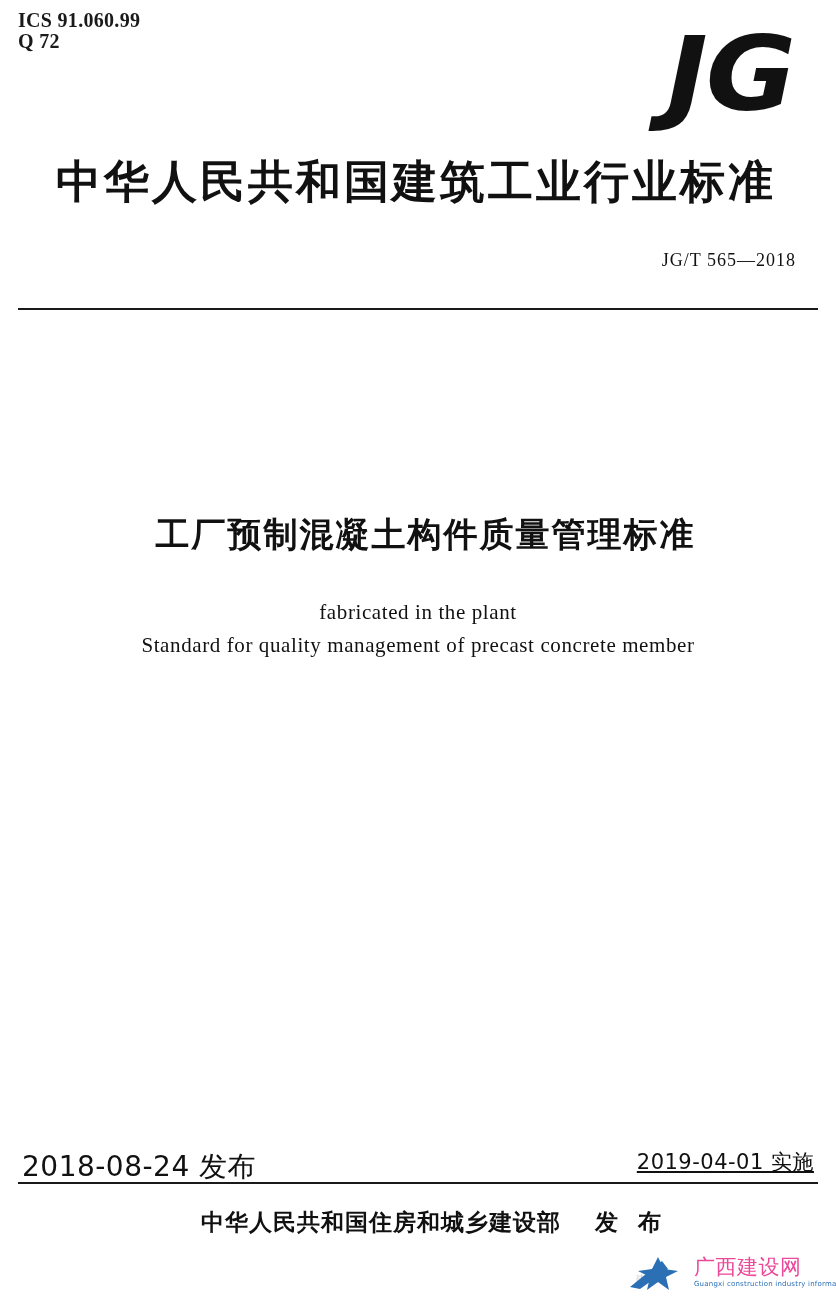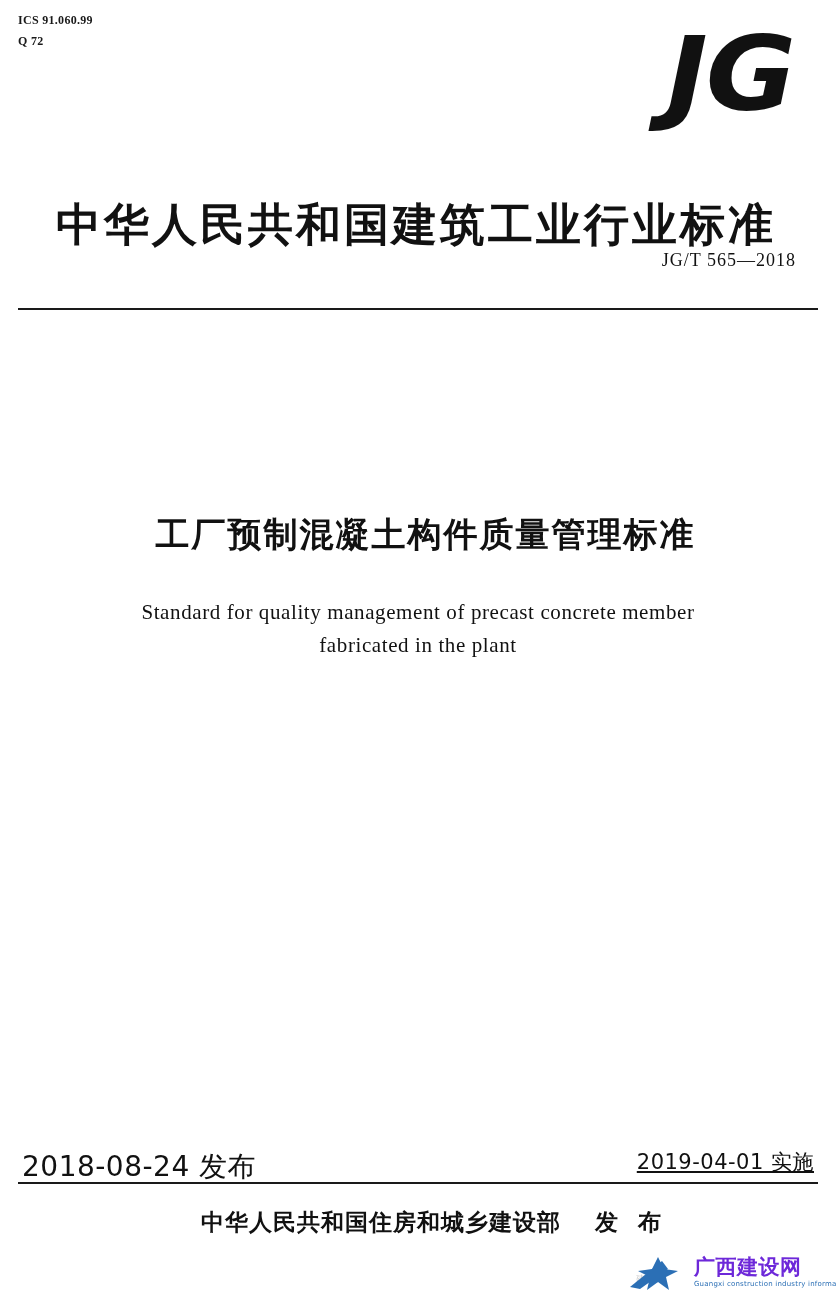--- a/index.html
+++ b/index.html
@@ -23,21 +23,21 @@
     height: 1307px;
   }
 
   
   .ics-block {
     position: absolute;
     left: 18px;
     top: 10px;
     font-family: "Liberation Serif", serif;
     font-weight: bold;
-    font-size: 12px;
+    font-size: 20px;
     line-height: 21px;
     letter-spacing: 0.3px;
   }
   .ics-line { white-space: nowrap; }
 
   
   .jg-logo {
     position: absolute;
     right: 42px;
     top: 22px;
@@ -57,21 +57,20 @@
     position: absolute;
     left: 0;
     right: 4px;
     top: 152px;
     text-align: center;
     font-family: "DejaVu Sans", sans-serif;
     font-weight: bold;
     font-size: 45px;
     letter-spacing: 3px;
     color: #111;
-    margin-top: 43px;
   }
 
   .std-number {
     position: absolute;
     right: 40px;
     top: 250px;
     font-family: "Liberation Serif", serif;
     font-size: 18px;
     letter-spacing: 1px;
     color: #111;
@@ -177,23 +176,23 @@
     left: 4px;
     top: 8px;
     width: 62px;
     height: 34px;
   }
   .wm-text {
     position: absolute;
     left: 70px;
     top: 4px;
     font-family: "DejaVu Sans", sans-serif;
-    font-weight: bold;
+    font-weight: normal;
     font-size: 21px;
-    color: #6d28d9;
+    color: #ec4899;
     letter-spacing: 0.5px;
     white-space: nowrap;
   }
   .wm-sub {
     position: absolute;
     left: 70px;
     top: 31px;
     font-family: "DejaVu Sans", sans-serif;
     font-size: 7px;
     color: #2b6fb5;
@@ -224,22 +223,22 @@
 
   <div class="main-title-cn">中华人民共和国建筑工业行业标准</div>
 
   <div class="std-number">JG/T 565—2018</div>
 
   <div class="rule"></div>
 
   <div class="doc-title-cn">工厂预制混凝土构件质量管理标准</div>
 
   <div class="doc-title-en">
+    <div>fabricated in the plant</div>
     <div>Standard for quality management of precast concrete member</div>
-    <div>fabricated in the plant</div>
   </div>
 
   <div class="issue-date">2018-08-24 发布</div>
   <div class="effect-date">2019-04-01 实施</div>
 
   <div class="footer-rule"></div>
 
   <div class="publisher">
     <span>中华人民共和国住房和城乡建设部</span><span class="pub-verb">发 布</span>
   </div>

